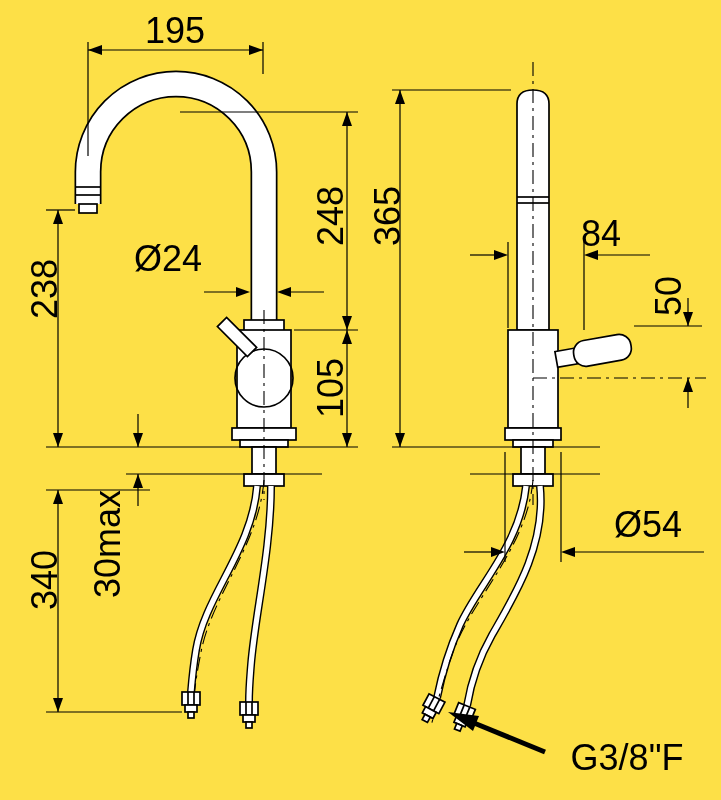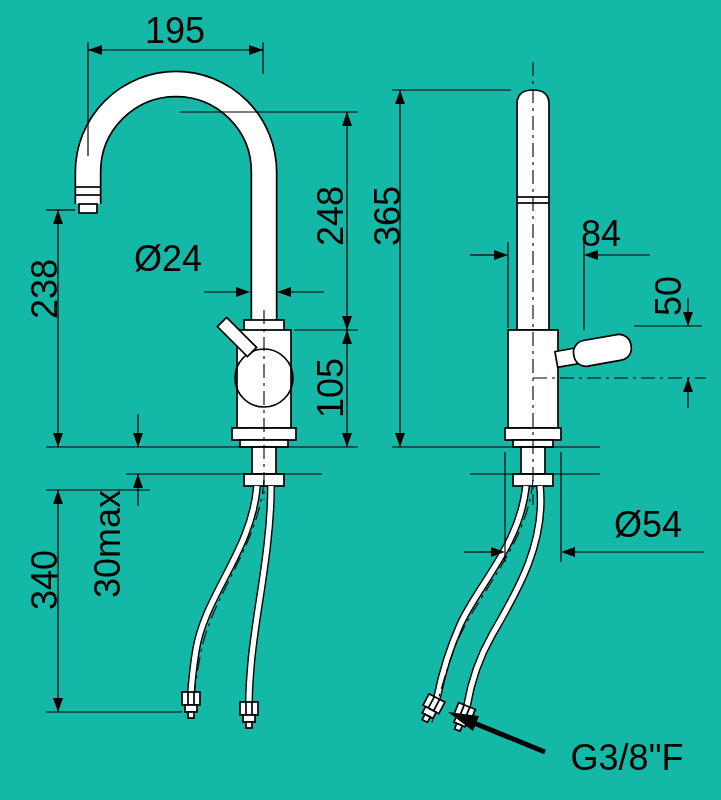--- a/index.html
+++ b/index.html
@@ -1,17 +1,17 @@
 <!DOCTYPE html>
 <html><head>
 <meta charset="utf-8">
 <style>
   html,body{margin:0;padding:0;background:#ffffff;}
   body{width:721px;height:800px;font-family:"Liberation Sans",sans-serif;}
-  .sheet{position:relative;width:721px;height:800px;background:#14b8a6;overflow:hidden;}
+  .sheet{position:relative;width:721px;height:800px;background:#fde047;overflow:hidden;}
   svg{display:block;}
   text{font-family:"Liberation Sans",sans-serif;font-size:36px;fill:#000;}
   .ol   {stroke:#000;stroke-width:1.7;fill:none;}
   .wf   {stroke:#000;stroke-width:1.7;fill:#ffffff;}
   .dim  {stroke:#000;stroke-width:1.2;fill:none;}
   .cl   {stroke:#000;stroke-width:1.1;fill:none;stroke-dasharray:14 5 3 5;}
   .arw  {fill:#000;stroke:none;}
   .tubeB{stroke:#000;stroke-width:27;fill:none;}
   .tubeW{stroke:#fff;stroke-width:23.6;fill:none;}
   .hoseB{stroke:#000;stroke-width:8;fill:none;}

